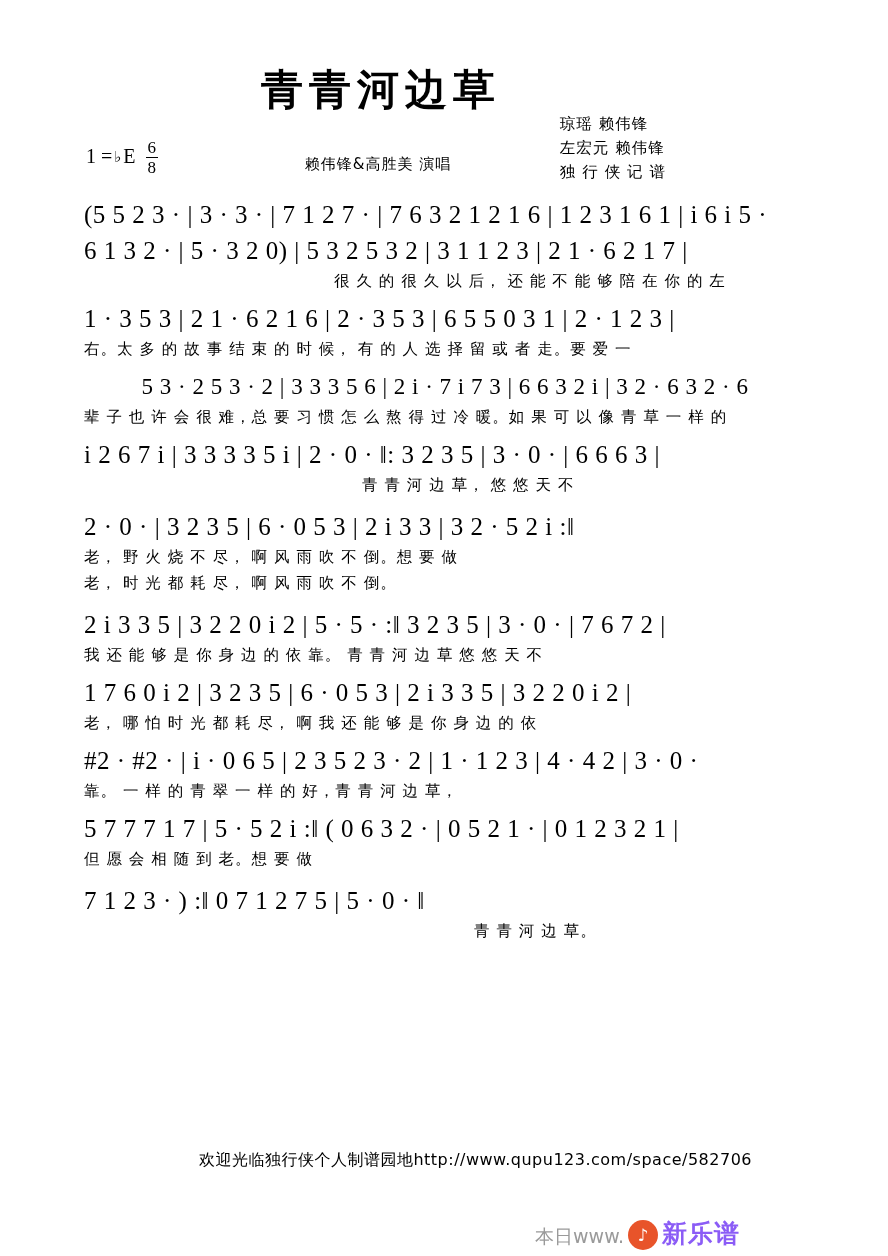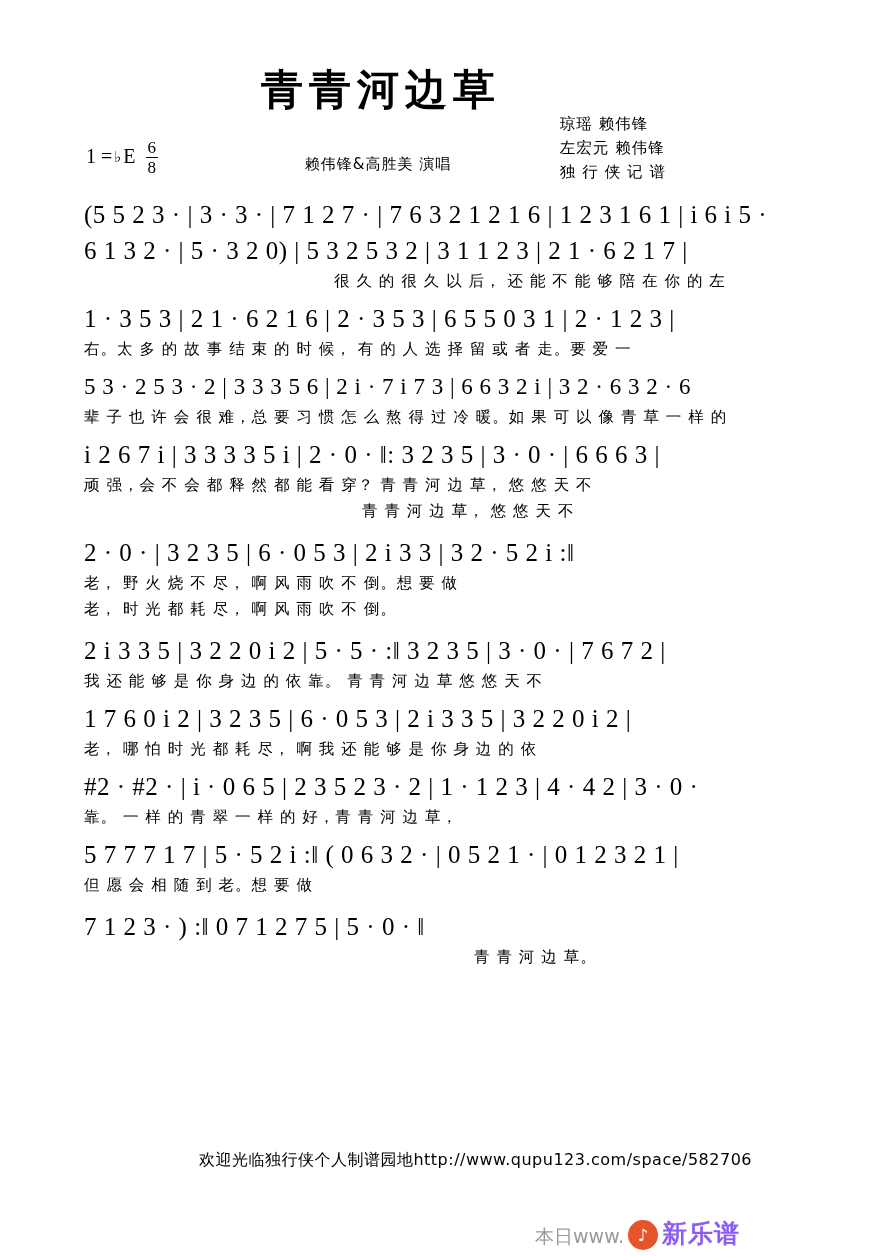--- a/index.html
+++ b/index.html
@@ -87,21 +87,21 @@
     margin-bottom: 2px;
   }
   .notes {
     font-family: "Liberation Serif", serif;
     font-size: 25px;
     letter-spacing: 0.5px;
     white-space: nowrap;
     line-height: 34px;
     height: 34px;
   }
-  .notes.small { font-size: 23px; }
+  .notes.small { font-size: 23px; text-align: center; }
   .lyric {
     font-family: "DejaVu Sans", sans-serif;
     font-size: 15.5px;
     white-space: nowrap;
     line-height: 26px;
     height: 26px;
     letter-spacing: 1px;
   }
   .lyric.indent1 { padding-left: 250px; }
   .lyric.indent2 { padding-left: 278px; }
@@ -199,21 +199,20 @@
 
     <div class="sysrow">
       <div class="notes small">5 3 · 2 5 3 · 2 | 3  3 3 5 6 | 2 i · 7 i 7 3 | 6  6 3 2 i | 3 2 · 6 3 2 · 6</div>
       <div class="lyric">辈 子 也 许 会 很  难，总 要 习 惯  怎 么  熬 得 过 冷  暖。如 果 可 以  像 青 草 一 样 的</div>
     </div>
 
     <div class="spacer6"></div>
 
     <div class="sysrow">
       <div class="notes">i 2  6 7 i | 3 3 3  3 5 i | 2 ·  0 · ‖: 3  2 3 5 | 3 · 0 · | 6 6 6 3 |</div>
-      <div class="lyric">顽 强，会 不 会  都 释 然 都 能 看  穿？        青 青 河 边 草，      悠 悠 天 不</div>
       <div class="lyric indent2">青 青 河 边 草，      悠 悠 天 不</div>
     </div>
 
     <div class="spacer10"></div>
 
     <div class="sysrow">
       <div class="notes">2 ·  0 · | 3  2 3  5 | 6 ·  0 5 3 | 2  i 3  3 | 3 2 ·  5 2 i :‖</div>
       <div class="lyric">老，     野 火 烧 不 尽，   啊   风 雨 吹 不 倒。想 要 做</div>
       <div class="lyric">老，     时 光 都 耗 尽，   啊   风 雨 吹 不 倒。</div>
     </div>

